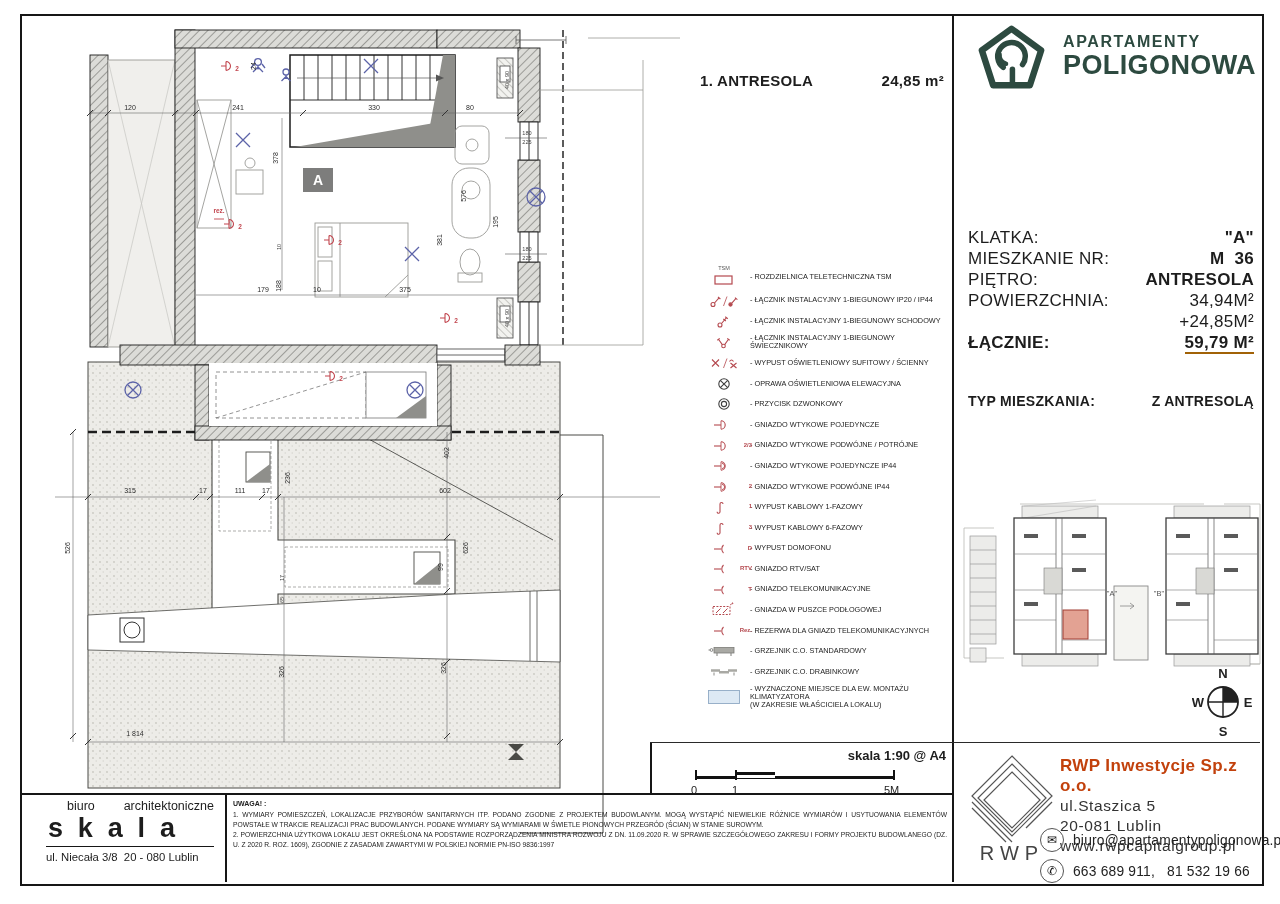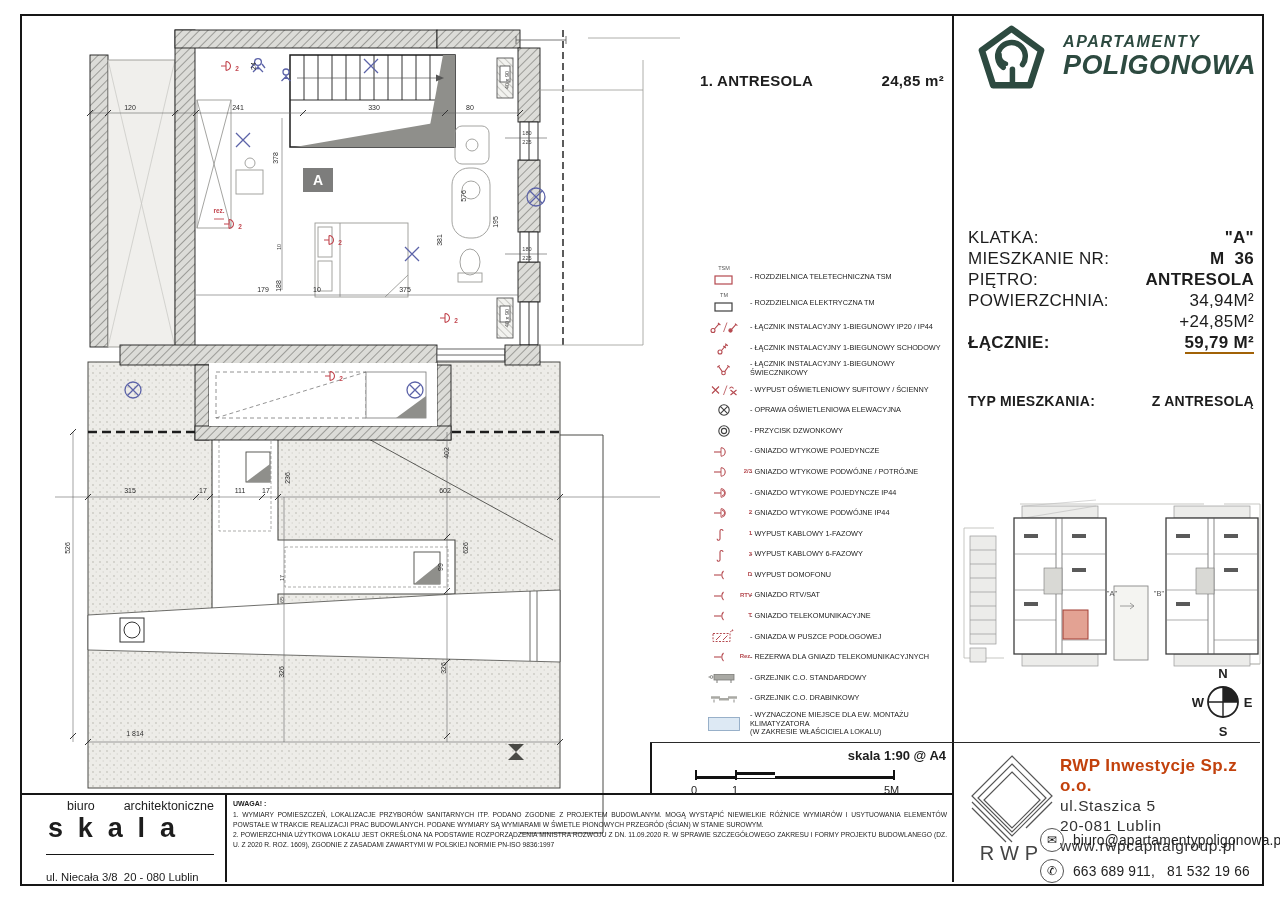--- a/index.html
+++ b/index.html
@@ -9,21 +9,21 @@
   
   #frame{left:20px;top:14px;width:1240px;height:868px;border:2px solid #161616;}
   .vline{width:0;border-left:2px solid #161616;}
   .hline{height:0;border-top:2px solid #161616;}
   .hline.thin{border-top-width:1.5px;border-top-color:#2a2a2a;}
   
   #title-row{left:700px;top:72px;width:244px;display:flex;justify-content:space-between;
              font-weight:bold;font-size:15px;letter-spacing:.3px;}
   
   #brand{left:972px;top:20px;width:284px;display:flex;align-items:flex-start;}
-  #brand-text{margin-left:12px;color:#2d4a40;line-height:1.05;margin-top:14px;font-style:italic;}
+  #brand-text{margin-left:12px;color:#2d4a40;line-height:1.05;margin-top:14px;}
   #brand-l1{font-size:16px;font-weight:bold;letter-spacing:1.6px;}
   #brand-l2{font-size:27px;font-weight:800;letter-spacing:.4px;}
   
   #info{left:968px;top:228px;width:286px;}
   .info-row{display:flex;justify-content:space-between;height:21px;font-size:17px;letter-spacing:.3px;}
   .info-row .iv{font-weight:bold;white-space:pre;}
   .info-row.r3 .iv,.info-row.r4 .iv{font-weight:normal;}
   .info-row.r5 .il{font-weight:bold;}
   .info-row.r5 .iv{border-bottom:2px solid #a16207;}
   #type-row{left:968px;top:393px;width:286px;display:flex;justify-content:space-between;
@@ -45,21 +45,21 @@
   #scale-bar .s1{position:absolute;left:0;top:4px;width:40px;height:3px;background:#111;}
   #scale-bar .s2{position:absolute;left:40px;top:0;width:40px;height:3px;background:#111;}
   #scale-bar .s3{position:absolute;left:80px;top:4px;width:120px;height:3px;background:#111;}
   #scale-bar .t{position:absolute;top:-2px;width:2px;height:10px;background:#111;}
   #scale-ticks{left:688px;top:784px;width:214px;height:14px;font-size:11px;}
   #scale-ticks span{position:absolute;top:0;}
   
   #plewa{left:46px;top:799px;width:168px;}
   #plewa-l1{display:flex;justify-content:space-between;font-size:12.5px;padding-left:21px;}
   #plewa-name{font-size:27px;font-weight:bold;letter-spacing:.55em;line-height:1.15;margin-left:2px;}
-  #plewa-addr{border-top:1.5px solid #161616;margin-top:10px;padding-top:16px;font-size:11.3px;white-space:pre;}
+  #plewa-addr{border-top:1.5px solid #161616;margin-top:2px;padding-top:4px;font-size:11.3px;white-space:pre;}
   
   #notes{left:233px;top:799px;width:714px;font-size:6.7px;line-height:1.5;text-align:justify;color:#222;}
   #notes .nh{font-weight:bold;font-size:7px;}
   
   #rwp-logo{left:966px;top:752px;width:92px;height:112px;}
   #rwp-text{left:1060px;top:756px;width:200px;color:#333;}
   #rwp-company{font-weight:bold;font-size:17px;letter-spacing:.4px;color:#c2410c;}
   .rwp-line{font-size:15.5px;letter-spacing:.6px;line-height:1.28;}
   #contact{left:1040px;top:828px;width:224px;}
   .c-row{display:flex;align-items:center;margin-bottom:7px;}
@@ -440,30 +440,20 @@
           <span class="lcap">TSM</span>
           <svg class="lic" viewBox="0 0 36 16">
             <use href="#ic-box"></use>
           </svg>
           <span class="lnote"></span>
         </span>
         <span class="ltx">- ROZDZIELNICA TELETECHNICZNA TSM</span>
       </div>
       <div class="legend-row">
         <span class="lic-wrap">
-          <span class="lcap">TM</span>
-          <svg class="lic dk" viewBox="0 0 36 16">
-            <use href="#ic-box"></use>
-          </svg>
-          <span class="lnote"></span>
-        </span>
-        <span class="ltx">- ROZDZIELNICA ELEKTRYCZNA TM</span>
-      </div>
-      <div class="legend-row">
-        <span class="lic-wrap">
           <svg class="lic" viewBox="0 0 36 16">
             <use href="#ic-sw1"></use>
           </svg>
           <span class="lnote"></span>
         </span>
         <span class="ltx">- ŁĄCZNIK INSTALACYJNY 1-BIEGUNOWY IP20 / IP44</span>
       </div>
       <div class="legend-row">
         <span class="lic-wrap">
           <svg class="lic" viewBox="0 0 36 16">

